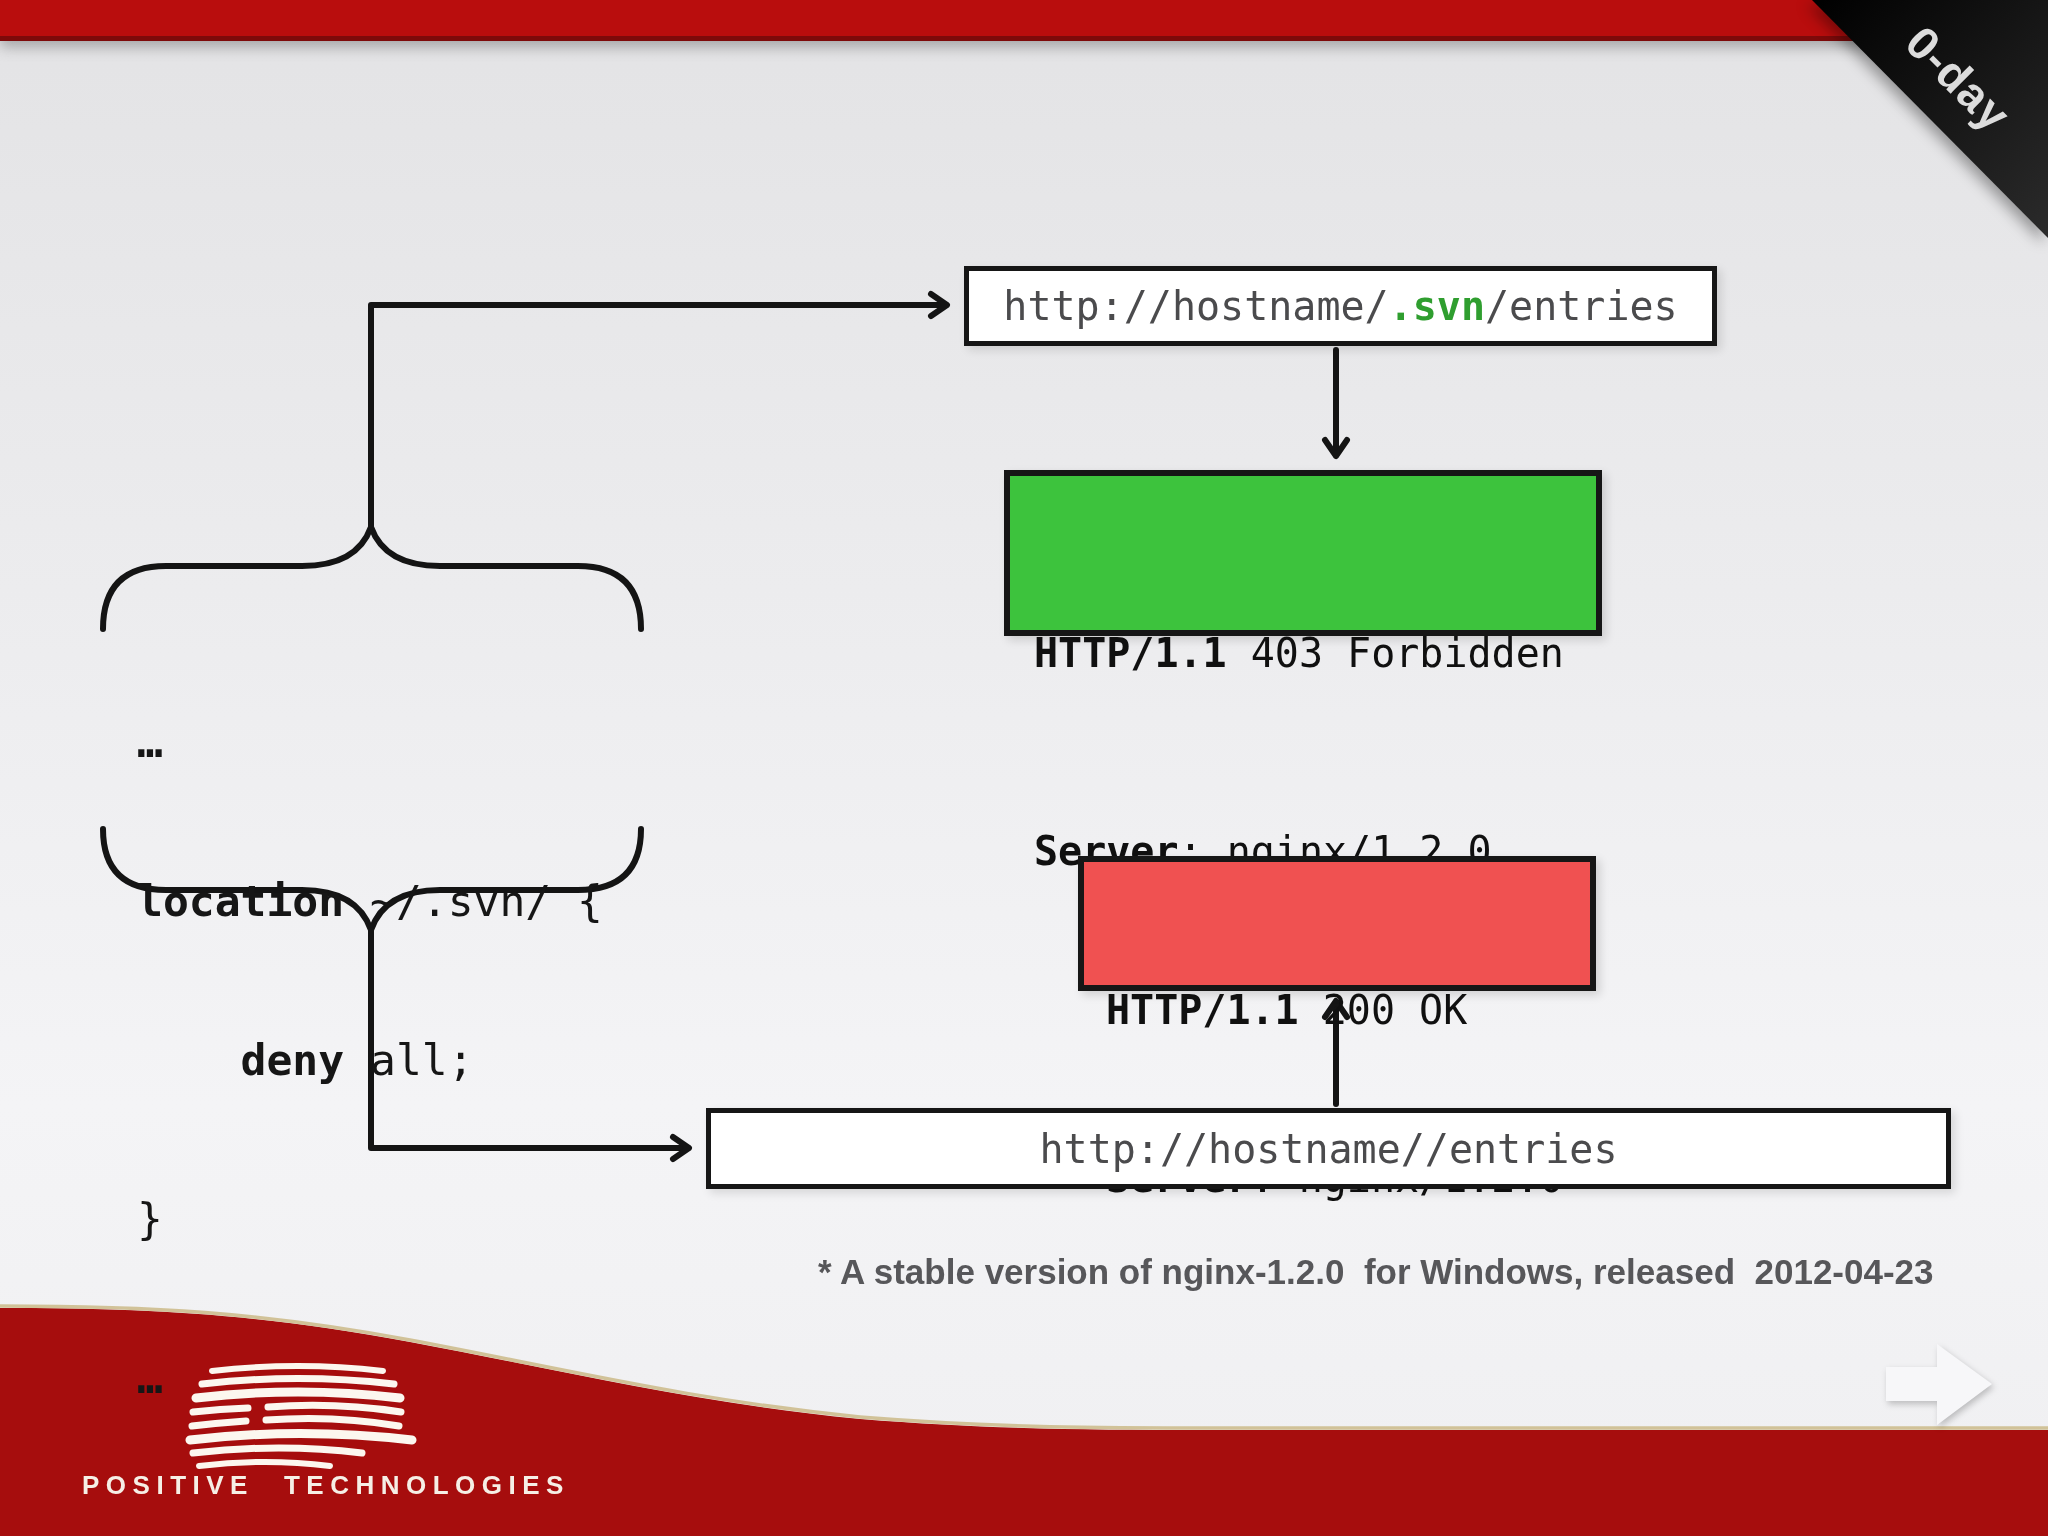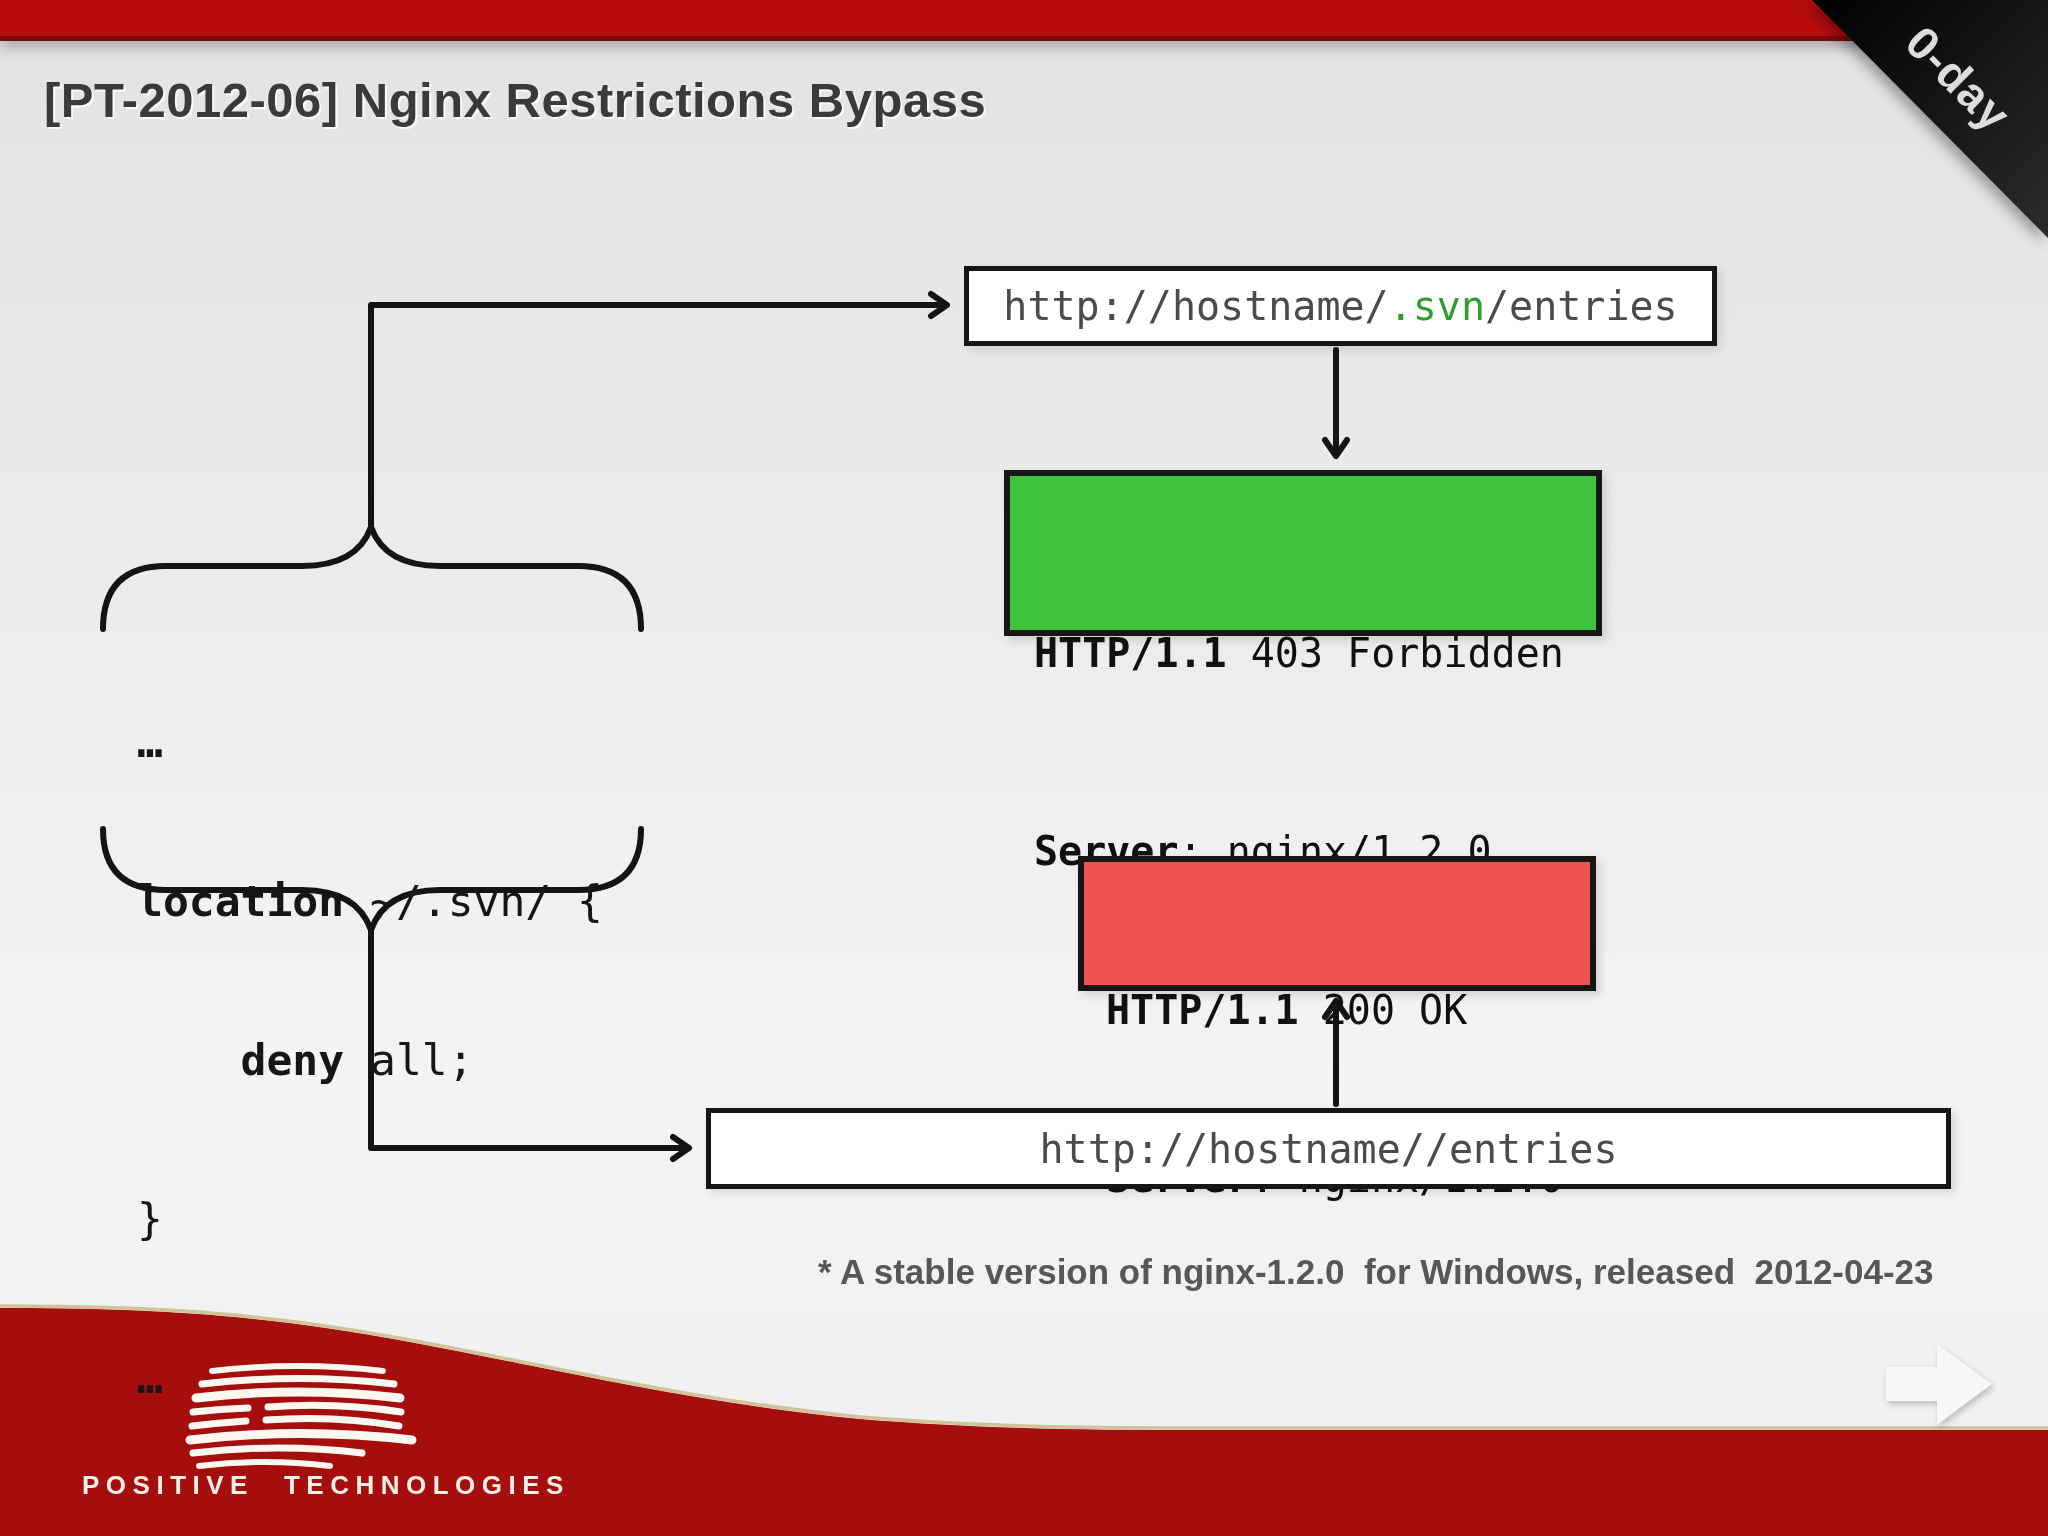--- a/index.html
+++ b/index.html
@@ -33,21 +33,21 @@
   
   .code{left:137px; top:610px; font-size:43px; line-height:53px; color:#161616; white-space:pre;}
 
   
   .ubox{box-sizing:border-box; background:#ffffff; border:5px solid #161616;
     display:flex; align-items:center; justify-content:center;
     font-size:40px; color:#4b4b4d; white-space:pre;
     box-shadow:4px 4px 9px rgba(0,0,0,.12);}
   .ubox.u1{left:964px; top:266px; width:753px; height:80px;}
   .ubox.u2{left:706px; top:1108px; width:1245px; height:81px;}
-  .svn-g{color:var(--svn-green,#2f9e2f); font-weight:normal;text-align:right;}
+  .svn-g{color:var(--svn-green,#2f9e2f); font-weight:bold;text-align:right;}
   .svn-r{color:var(--svn-red,#c40404); font-weight:bold;}
 
   
   .rbox{box-sizing:border-box; border:6px solid #161616; color:#101010;
     font-size:40px; white-space:pre; box-shadow:4px 4px 9px rgba(0,0,0,.14);}
   .rbox.green{left:1004px; top:470px; width:598px; height:166px; padding:12px 0 0 24px;
     line-height:66px; background:var(--forbidden-fill,#3dc33d);}
   .rbox.red{left:1078px; top:856px; width:518px; height:135px; padding:8px 0 0 22px;
     line-height:56px; background:var(--ok-fill,#f05151);}
 
@@ -65,21 +65,20 @@
   .next-arrow{pointer-events:auto; cursor:pointer;
     fill:#f7f7f9; filter:drop-shadow(2px 3px 3px rgba(0,0,0,.22));}
 </style>
 </head>
 <body>
 
 <div id="slide">
 
   <div class="abs top-bar"></div>
 
-  <div class="abs title">[PT-2012-06] Nginx Restrictions Bypass</div>
 
   <svg class="layer" viewBox="0 0 2048 1536">
     <path class="band-fill" d="M 0 1308 C 150 1308 260 1314 410 1342 C 570 1372 690 1402 860 1419 C 1010 1431 1120 1430 1260 1430 L 2048 1430 L 2048 1536 L 0 1536 Z"></path>
     <path class="band-edge" d="M 0 1306 C 150 1306 260 1312 410 1340 C 570 1370 690 1400 860 1417 C 1010 1429 1120 1428 1260 1428 L 2048 1428"></path>
     <g>
       <path class="logo-arc" stroke-width="6" d="M 212 1371 Q 298 1361 383 1371"></path>
       <path class="logo-arc" stroke-width="7" d="M 202 1384 Q 298 1373 394 1384"></path>
       <path class="logo-arc" stroke-width="9" d="M 196 1398 Q 298 1386 400 1398"></path>
       <path class="logo-arc" stroke-width="7" d="M 193 1412 Q 220 1409 248 1408"></path>
       <path class="logo-arc" stroke-width="7" d="M 268 1407 Q 335 1402 401 1412"></path>

